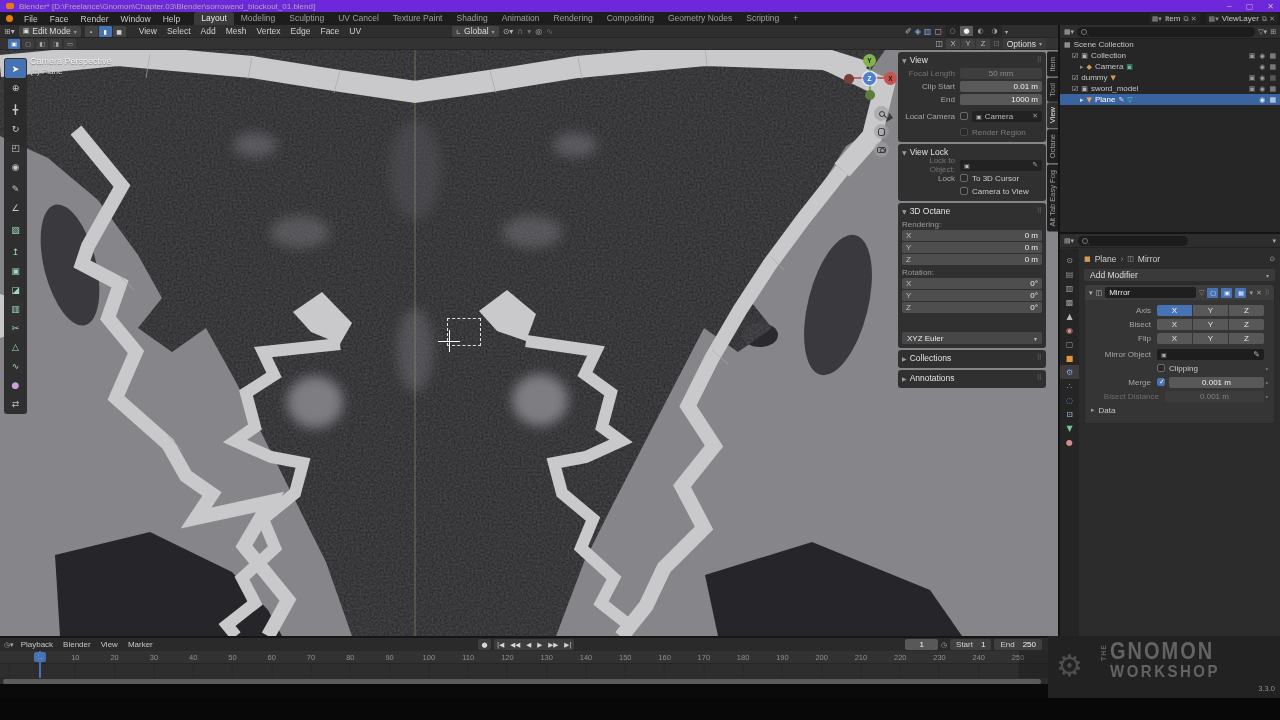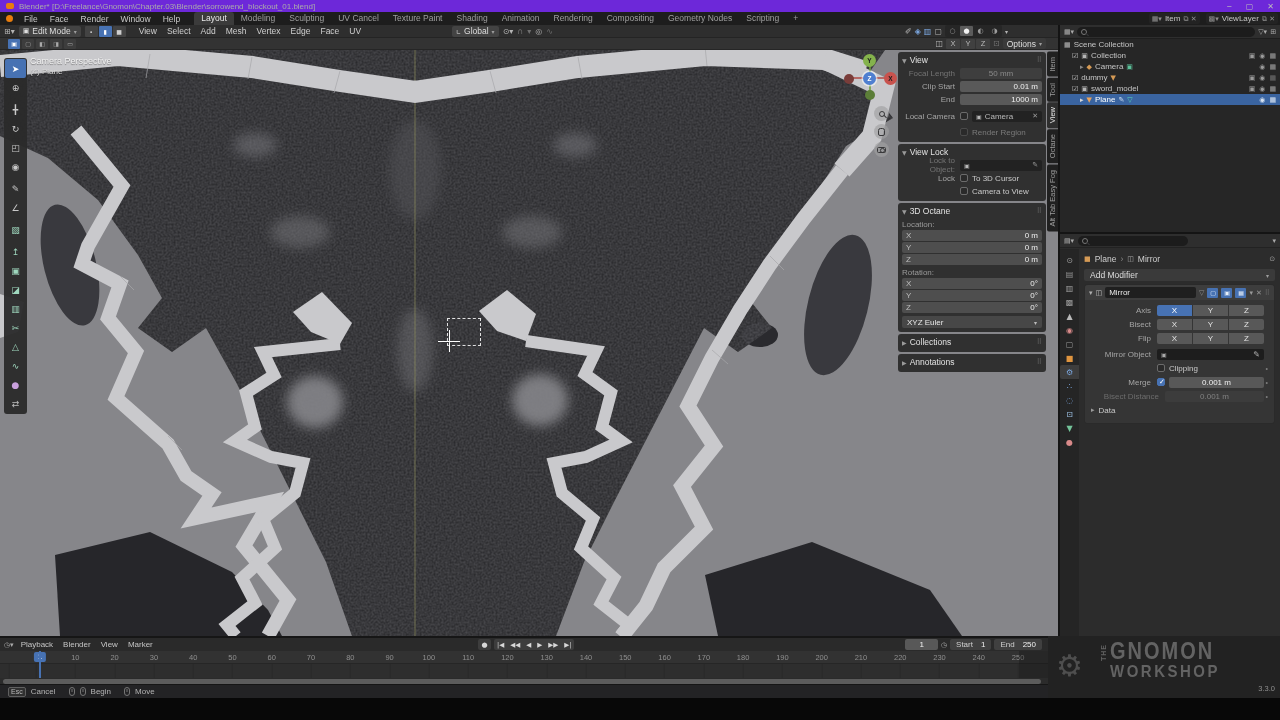--- a/index.html
+++ b/index.html
@@ -78,21 +78,21 @@
   .pfield.dark { background:#222; color:#b9b9b9; justify-content:flex-start; gap:3px; }
   .pfield .xx { margin-left:auto; color:#9a9a9a; font-size:7px; }
   .cb { width:8px; height:8px; border:1px solid #6b6b6b; border-radius:2px; background:#2a2a2a; flex:none; margin-right:4px; position:relative; }
   .cb.checked { background:#4772b3; border-color:#4772b3; }
   .cb.checked::after { content:'✓'; position:absolute; left:1px; top:-1.5px; color:#fff; font-size:7px; }
   .cblab { color:#c9c9c9; font-size:8px; }
   .sublab { color:#9a9a9a; font-size:8px; height:10px; display:flex; align-items:center; margin-top:2px; }
   .numrow { display:flex; align-items:center; background:#4e4e4e; border-radius:2px; height:11px; margin-top:1px; padding:0 4px; }
   .numrow .ax { color:#bdbdbd; font-size:8px; }
   .numrow .nv { margin-left:auto; color:#efefef; font-size:8px; }
-  .euler { background:#474747; border-radius:2px; height:12px; margin-top:3px; display:flex; align-items:center; padding:0 5px; color:#e8e8e8; font-size:8px; }
+  .euler { background:#474747; border-radius:2px; height:12px; margin-top:19px; display:flex; align-items:center; padding:0 5px; color:#e8e8e8; font-size:8px; }
   .euler .car { margin-left:auto; color:#bbb; font-size:6px; }
   .ntabs { position:absolute; right:0; top:2px; width:13px; }
   .ntab { writing-mode:vertical-rl; transform:rotate(180deg); background:#202020; color:#9c9c9c; font-size:7.5px; padding:5px 1px; border-radius:0 2px 2px 0; margin-bottom:1px; text-align:center; width:13px; }
   .ntab.active { background:#2e2e2e; color:#e4e4e4; }
 
   
   .rcol-border { position:absolute; left:1058px; top:25px; width:2px; height:611px; background:#141414; }
   .outliner { position:absolute; left:1060px; top:25px; width:220px; height:207px; background:#262626; }
   .out-head { height:14px; background:#2e2e2e; border-bottom:1px solid #1e1e1e; display:flex; align-items:center; padding:0 4px; gap:3px; }
   .searchf { flex:1; background:#1c1c1c; border-radius:8px; height:10px; display:flex; align-items:center; padding:0 4px; gap:3px; }
@@ -460,21 +460,21 @@
             <span class="cb"></span>
             <span class="cblab">Camera to View</span>
           </div>
       </div>
       <div class="panel">
         <div class="panel-h">
             <span class="car g">▼</span>
             <span>3D Octane</span>
             <span class="dots g">⠿</span>
           </div>
-        <div class="sublab">Location:</div>
+        <div class="sublab">Rendering:</div>
         <div>
 
         <div class="numrow">
               <span class="ax">X</span>
               <span class="nv">0 m</span>
             </div>
             <div class="numrow">
               <span class="ax">Y</span>
               <span class="nv">0 m</span>
             </div>
@@ -757,24 +757,15 @@
   </div>
 
   <div class="logoblk">
     <span class="gear g">⚙</span>
     <span class="lg-the">THE</span>
     <span class="lg-1">GNOMON</span>
     <span class="lg-2">WORKSHOP</span>
     <span class="lg-ver">3.3.0</span>
   </div>
 
-  <div class="statusbar">
-    <span class="kchip">Esc</span>
-    <span class="hintlab">Cancel</span>
-    <span class="mchip"></span>
-    <span class="mchip"></span>
-    <span class="hintlab">Begin</span>
-    <span class="mchip"></span>
-    <span class="hintlab">Move</span>
-  </div>
 
   <div class="bottomstrip"></div>
 </div>
 
 </body></html>

